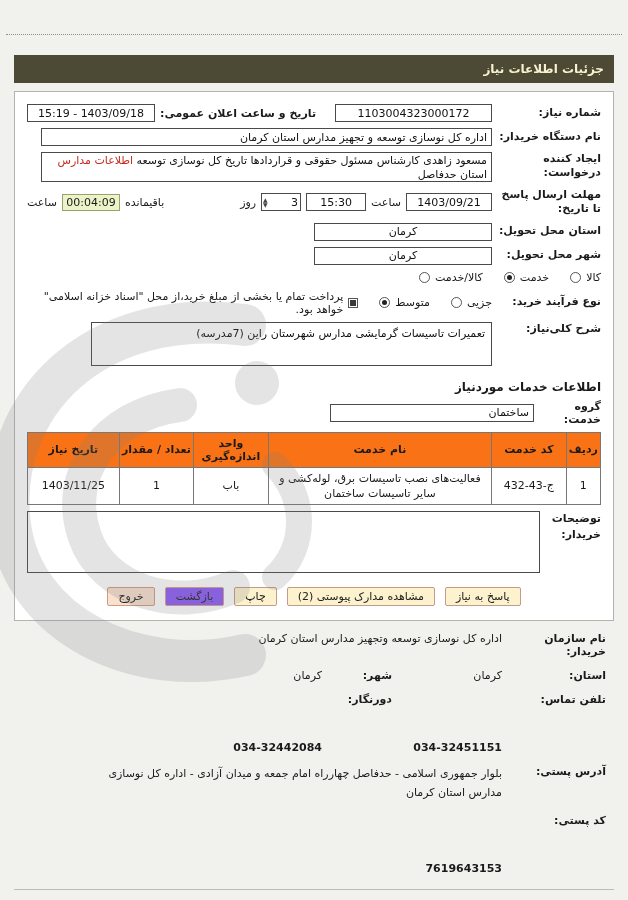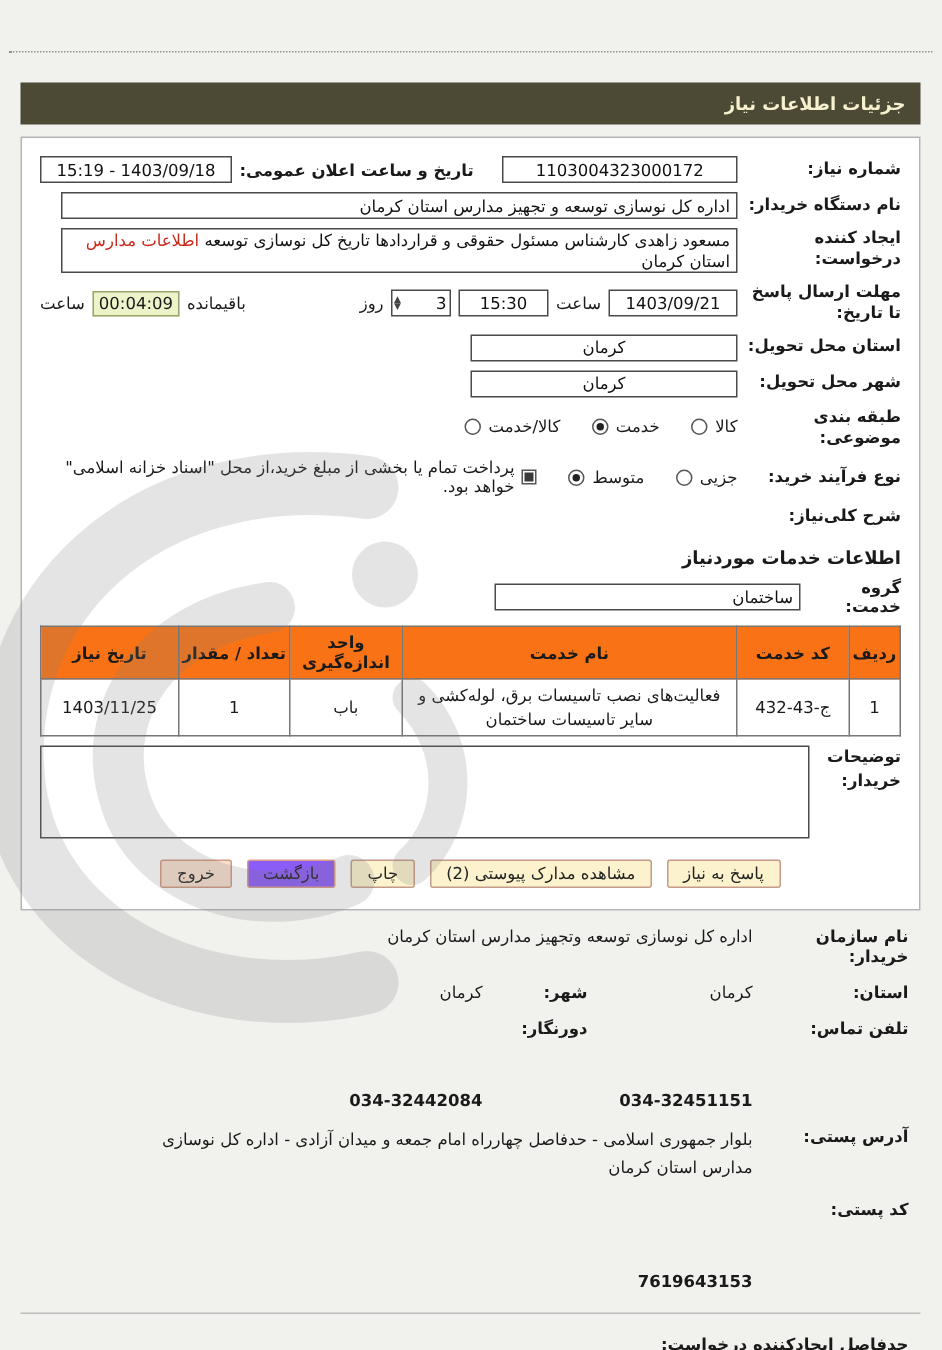--- a/index.html
+++ b/index.html
@@ -108,21 +108,21 @@
     </div>
 
     <div class="frow">
       <label class="f">نام دستگاه خریدار:</label>
       <input class="inp grow" readonly="" value="اداره کل نوسازی توسعه و تجهیز مدارس استان کرمان" style="">
     </div>
 
     <div class="frow top">
       <label class="f">ایجاد کننده درخواست:</label>
       <div class="inp grow creator">
-        <span>مسعود زاهدی کارشناس مسئول حقوقی و قراردادها تاریخ کل نوسازی توسعه </span><span class="red">اطلاعات مدارس</span><span> استان کرمان</span>
+        <span>مسعود زاهدی کارشناس مسئول حقوقی و قراردادها تاریخ کل نوسازی توسعه </span><span class="red">اطلاعات مدارس</span><span> استان حدفاصل</span>
       </div>
     </div>
 
     <div class="frow">
       <label class="f">مهلت ارسال پاسخ تا تاریخ:</label>
       <input class="inp w86 center" readonly="" value="1403/09/21" style="">
       <span class="sl">ساعت</span>
       <input class="inp w60 center" readonly="" value="15:30" style="">
       <span class="inp days">
         <span>3</span>
@@ -141,21 +141,20 @@
       <label class="f">استان محل تحویل:</label>
       <input class="inp w178 center" readonly="" value="کرمان" style="">
     </div>
 
     <div class="frow">
       <label class="f">شهر محل تحویل:</label>
       <input class="inp w178 center" readonly="" value="کرمان" style="">
     </div>
 
     <div class="frow">
-      <label class="f">طبقه بندی موضوعی:</label>
       <span class="opt">
         <span>کالا</span>
         <span class="rb"></span>
       </span>
       <span class="opt">
         <span>خدمت</span>
         <span class="rb on"></span>
       </span>
       <span class="opt">
         <span>کالا/خدمت</span>
@@ -172,20 +171,21 @@
       <span class="opt">
         <span>متوسط</span>
         <span class="rb on"></span>
       </span>
       <span class="cb on"></span>
       <span class="note">پرداخت تمام یا بخشی از مبلغ خرید،از محل "اسناد خزانه اسلامی" خواهد بود.</span>
     </div>
 
     <div class="frow top">
       <label class="f">شرح کلی‌نیاز:</label>
+      <div class="inp desc">تعمیرات تاسیسات گرمایشی مدارس شهرستان راین (7مدرسه)</div>
     </div>
 
     <div class="sec">اطلاعات خدمات موردنیاز</div>
 
     <div class="frow">
       <label class="fb f2">گروه خدمت:</label>
       <input class="inp w204" readonly="" value="ساختمان" style="">
     </div>
 
     <table class="tbl">

